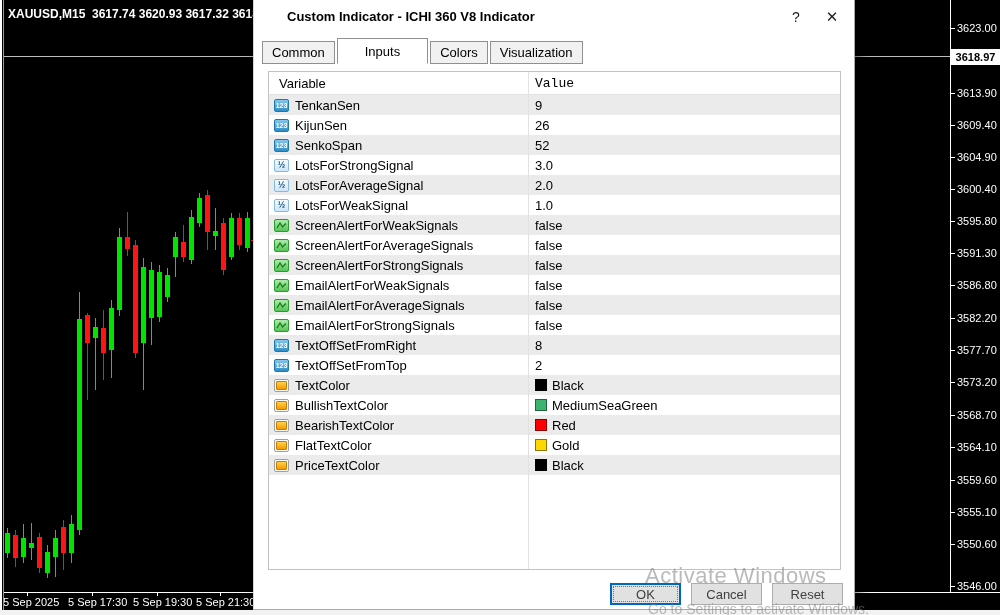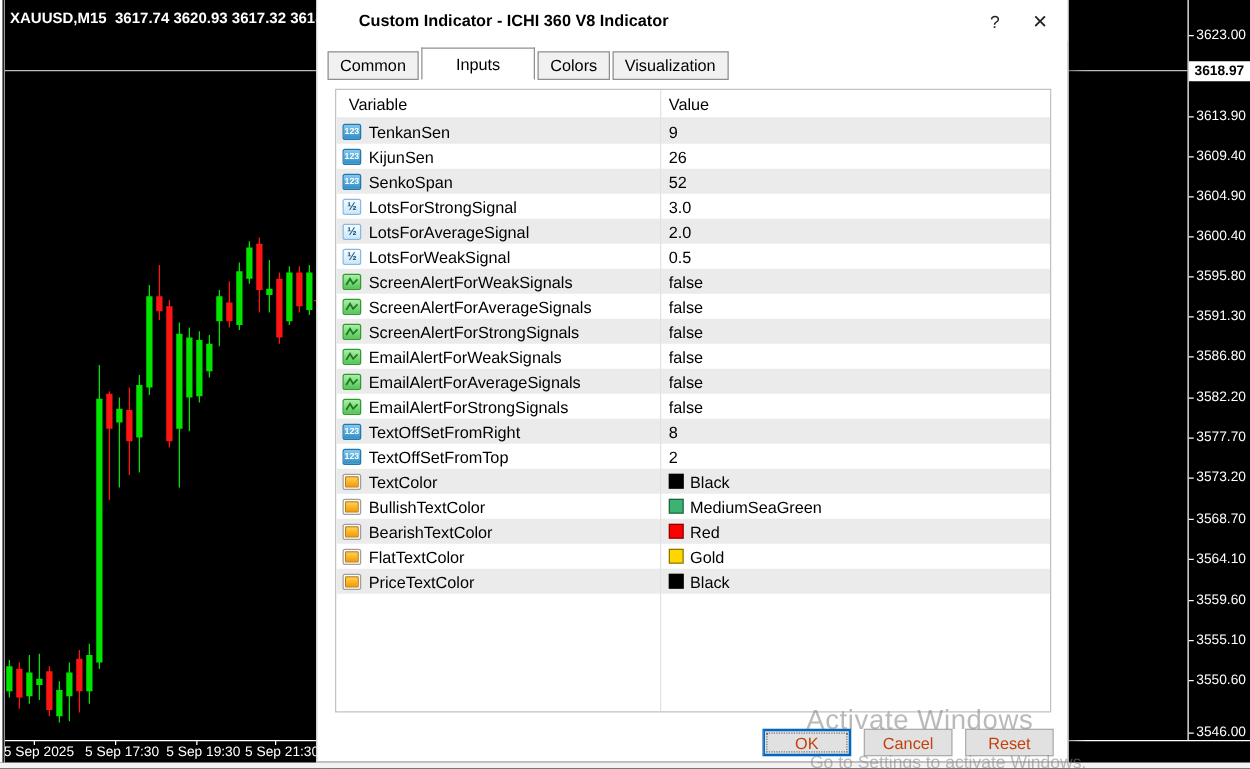--- a/index.html
+++ b/index.html
@@ -32,41 +32,41 @@
   .tb-btn.help{margin-left:auto;font-size:14px;}
   .tb-btn.close{font-size:15px;margin-right:4px;}
   .tabs{position:absolute;left:8px;top:38px;display:flex;align-items:flex-end;}
   .tab{border:1px solid #8f8f8f;background:#f1f1f1;font-size:13px;color:#000;
        padding:3px 9px;margin-right:2px;white-space:nowrap;}
   .tab.active{background:#fff;border-bottom-color:#fff;padding:5px 27px 4px;position:relative;z-index:3;}
   .table{position:absolute;left:14px;top:71px;width:573px;height:499px;border:1px solid #bdc3c7;
          background:#fff;font-size:13px;color:#000;box-sizing:border-box;overflow:hidden;}
   .thead{display:flex;height:22px;align-items:center;border-bottom:1px solid #e2e2e2;}
   .th{padding-left:10px;width:249px;}
-  .th.thv{padding-left:7px;flex:1;width:auto;}
+  .th.thv{padding-left:7px;flex:1;width:auto;font-family:Liberation Mono, monospace;}
   .col-divider{position:absolute;left:259px;top:0;bottom:0;width:1px;background:#e2e2e2;z-index:4;}
   .trow{display:flex;height:20px;align-items:center;}
   .trow.odd{background:#ebebeb;}
   .cell{box-sizing:border-box;}
   .cell.name{width:259px;display:flex;align-items:center;gap:6px;padding-left:5px;}
   .cell.val{flex:1;display:flex;align-items:center;gap:5px;padding-left:7px;}
   .ficon{width:15px;height:13px;border-radius:2px;display:flex;align-items:center;justify-content:center;
          flex:0 0 auto;box-sizing:border-box;overflow:hidden;}
   .ficon.num{background:linear-gradient(180deg,#85c9ec,#2d8ec7);border:1px solid #2277ad;color:#fff;
              font-size:7px;font-weight:bold;}
   .ficon.half{background:linear-gradient(180deg,#f6fbff,#cde6f7);border:1px solid #85b9e2;color:#13537f;
               font-size:9px;font-weight:bold;}
   .ficon.alert{background:linear-gradient(180deg,#aaeeaa,#55c455);border:1px solid #2f9a2f;}
   .ficon.color{background:#fcfcfc;border:1px solid #9f9f9f;}
   .color-chip{width:9px;height:7px;background:linear-gradient(180deg,#ffd24d,#f79b00);
               border:1px solid #c87a00;border-radius:1px;}
   .swatch{width:12px;height:12px;flex:0 0 auto;border:1px solid rgba(0,0,0,.45);box-sizing:border-box;}
   .buttons{position:absolute;top:583px;right:11px;display:flex;gap:10px;}
   .btn{min-width:71px;height:22px;background:#e1e1e1;border:1px solid #adadad;font-size:13px;
-       font-family:inherit;color:#c2410c;padding:0 10px;}
+       font-family:inherit;color:#404040;padding:0 10px;}
   .btn.ok{border:1px solid #0067c0;box-shadow:inset 0 0 0 1px #0067c0;outline:1px dotted #777;outline-offset:-4px;}
   
   .wm1{position:absolute;left:645px;top:563px;font-size:22px;letter-spacing:.5px;
        color:rgba(130,130,130,.55);z-index:40;pointer-events:none;}
   .wm2{position:absolute;left:648px;top:601px;font-size:14px;
        color:rgba(130,130,130,.55);z-index:40;pointer-events:none;}
 </style>
 </head>
 <body>
 
@@ -260,21 +260,21 @@
             <div class="cell val">
               <span class="plabel">2.0</span>
             </div>
           </div>
           <div class="trow">
             <div class="cell name">
               <span class="ficon half">½</span>
               <span class="plabel">LotsForWeakSignal</span>
             </div>
             <div class="cell val">
-              <span class="plabel">0.5</span>
+              <span class="plabel">1.0</span>
             </div>
           </div>
           <div class="trow odd">
             <div class="cell name">
               <span class="ficon alert">
                 <svg width="11" height="9" viewBox="0 0 11 9">
                   <polyline points="1,7 4,2 6.5,6 10,2.5" fill="none" stroke="#1e7a1e" stroke-width="1.4"></polyline>
                 </svg>
               </span>
               <span class="plabel">ScreenAlertForWeakSignals</span>

